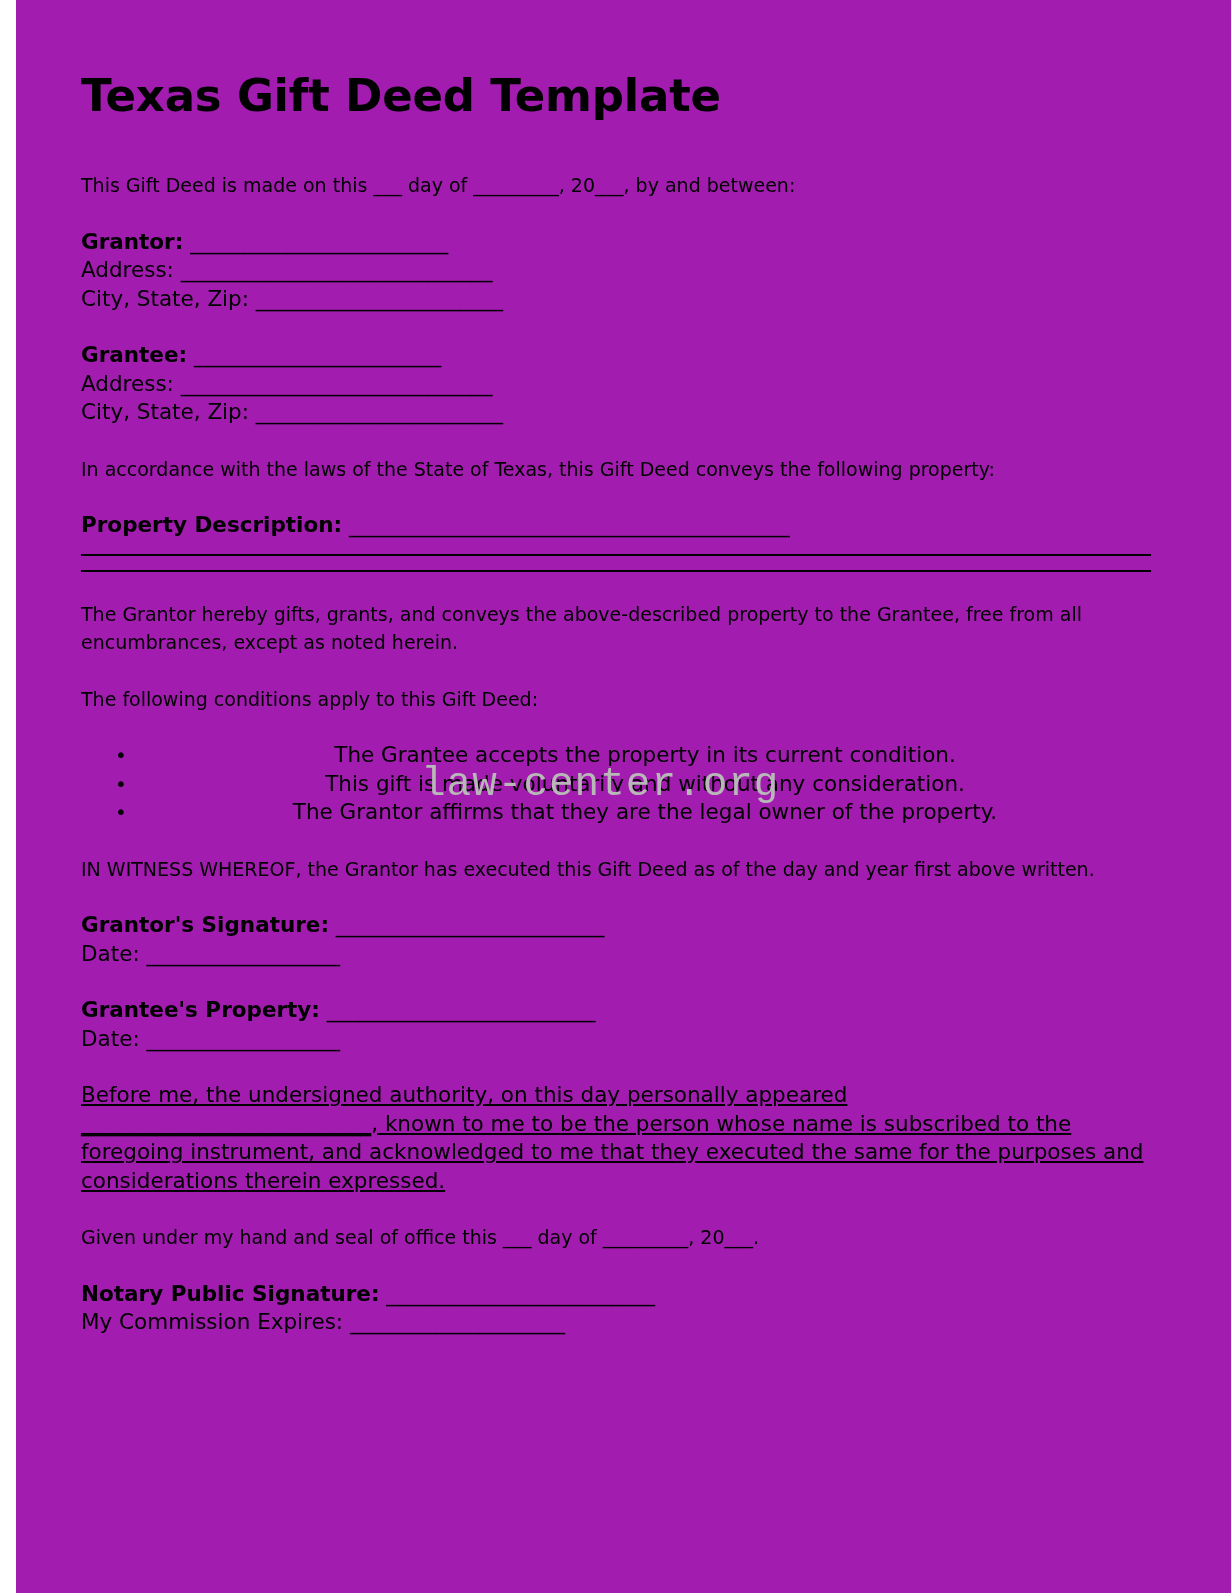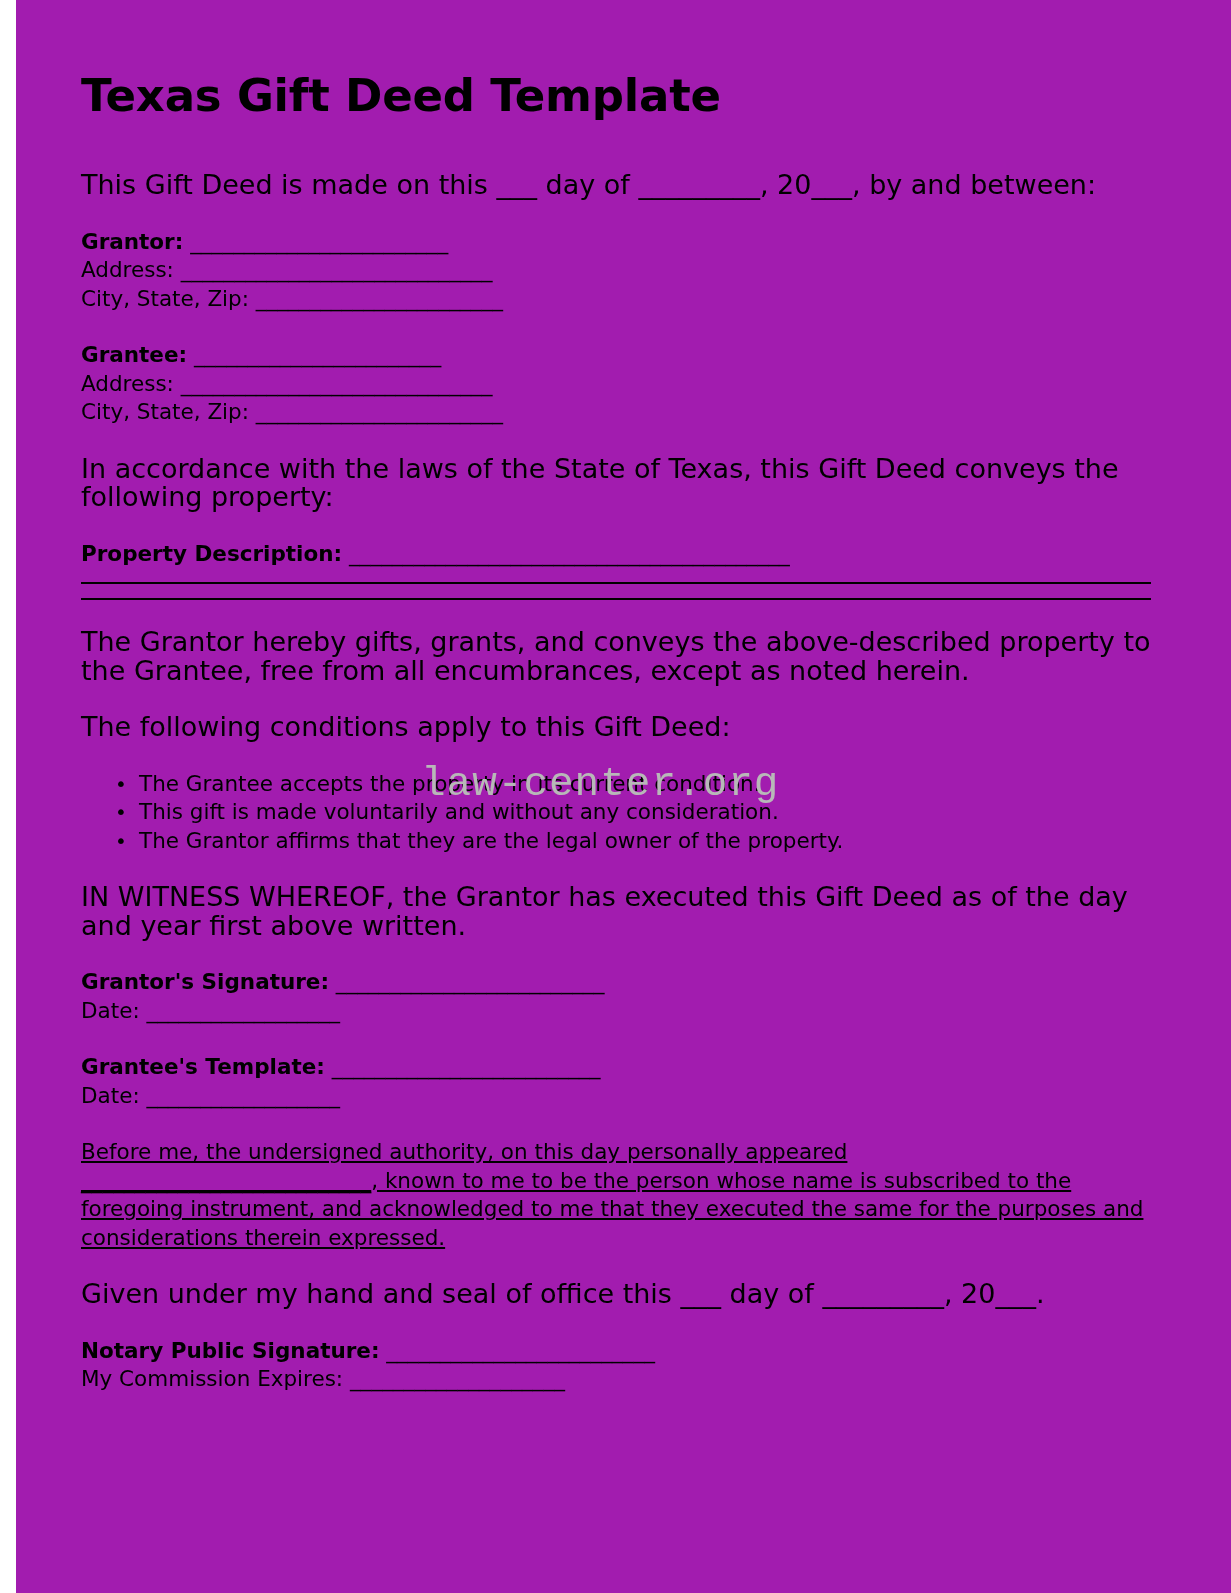--- a/index.html
+++ b/index.html
@@ -30,21 +30,21 @@
   }
   h1.doc-title {
     font-size: 45px;
     font-weight: bold;
     letter-spacing: -0.2px;
     margin: 0 0 52px 0;
     line-height: 1.05;
     font-family: "DejaVu Sans", sans-serif;
   }
   p.para {
-    font-size: 27px;
+    font-size: 19px;
     line-height: 28.5px;
     margin: 0 0 28px 0;
   }
   .blockline {
     font-size: 21.5px;
     line-height: 28.5px;
   }
   .lbl-bold { font-weight: bold; text-align: center; }
   .field-block { margin-bottom: 28px; }
   .wide-line {
@@ -55,20 +55,21 @@
   ul.conds {
     margin: 0 0 0 0;
     padding: 0 0 0 58px;
     list-style: none;
   }
   ul.conds li {
     font-size: 21.5px;
     line-height: 28.5px;
     position: relative;
     margin: 0;
+    text-align: center;
   }
   ul.conds li:before {
     content: "\2022";
     position: absolute;
     left: -24px;
     top: 0;
     font-size: 20px;
   }
   .spacer-sm { height: 14px; }
   .spacer-md { height: 28px; }
@@ -163,21 +164,21 @@
         <span>_________________________</span>
       </div>
       <div class="blockline">
         <span>Date:</span>
         <span>__________________</span>
       </div>
     </div>
 
     <div class="field-block">
       <div class="blockline">
-        <span class="lbl-bold">Grantee's Template:</span>
+        <span class="lbl-bold">Grantee's Property:</span>
         <span>_________________________</span>
       </div>
       <div class="blockline">
         <span>Date:</span>
         <span>__________________</span>
       </div>
     </div>
 
 
     <div class="field-block notary-wide">

